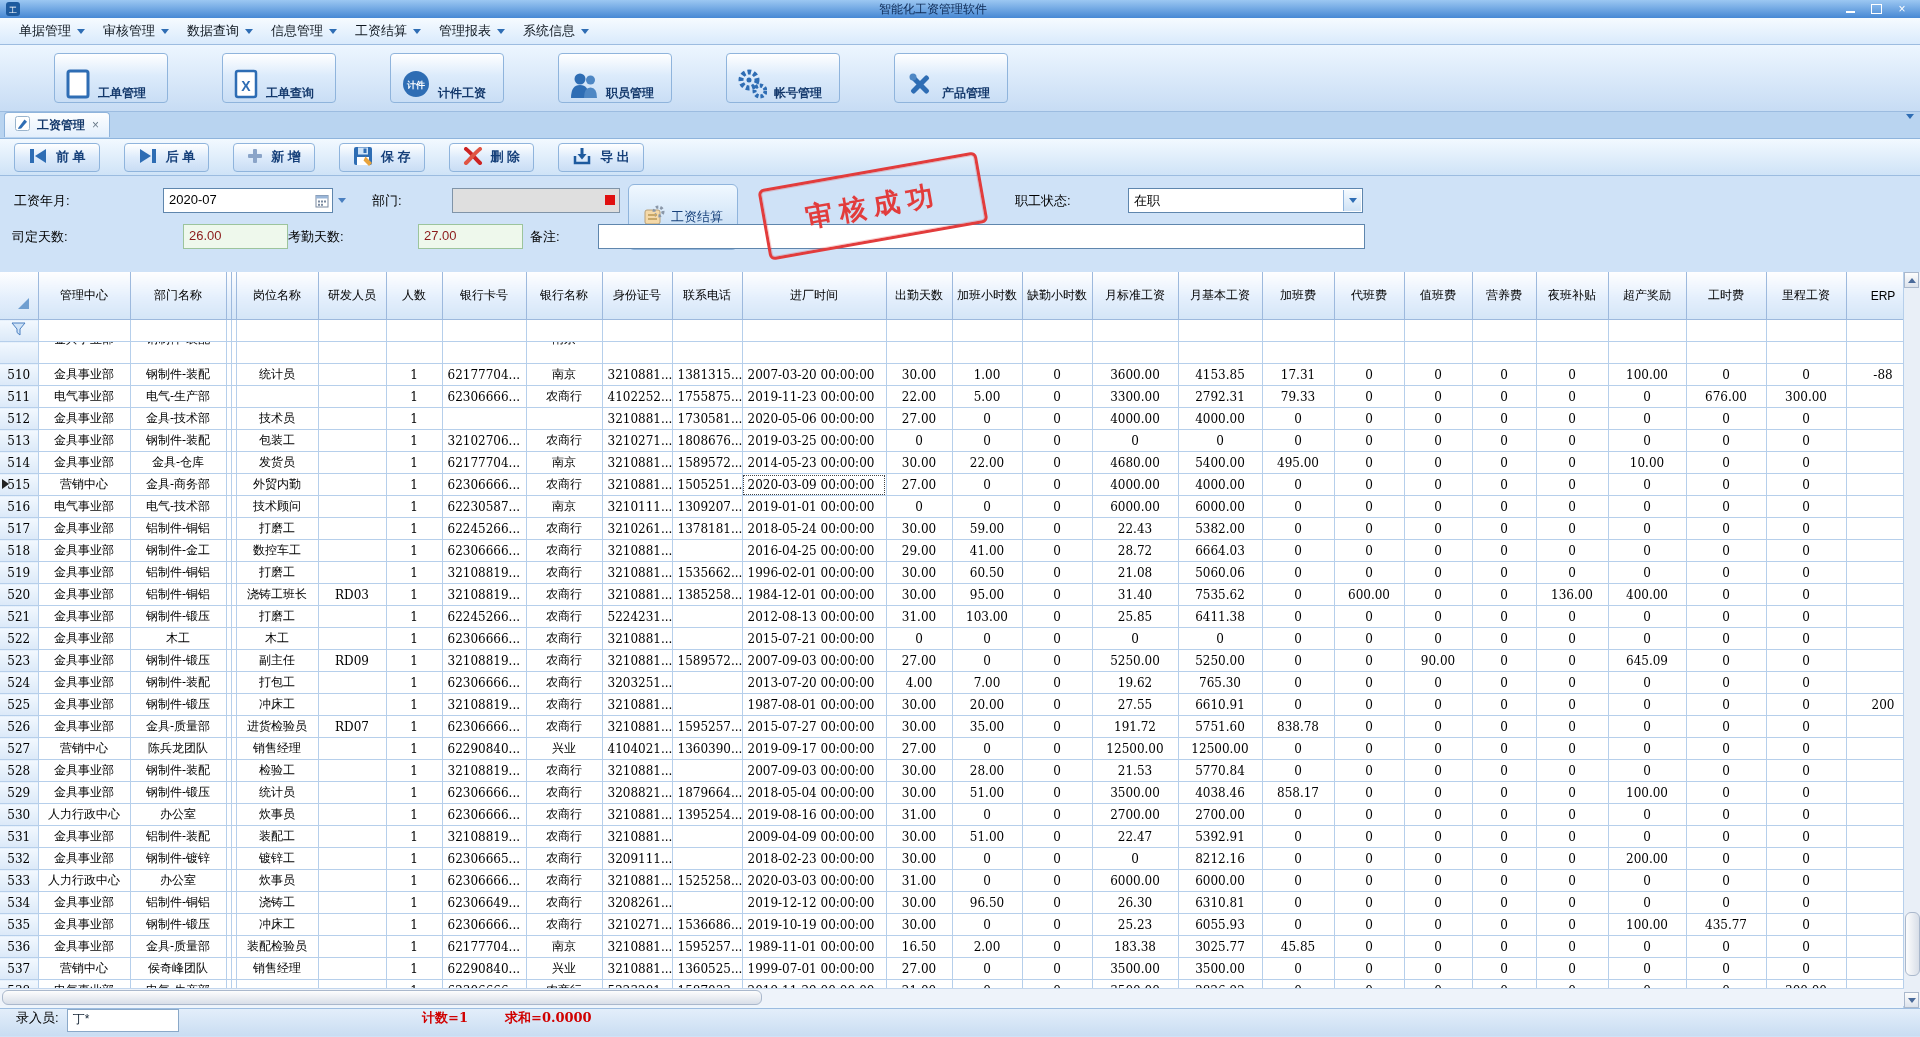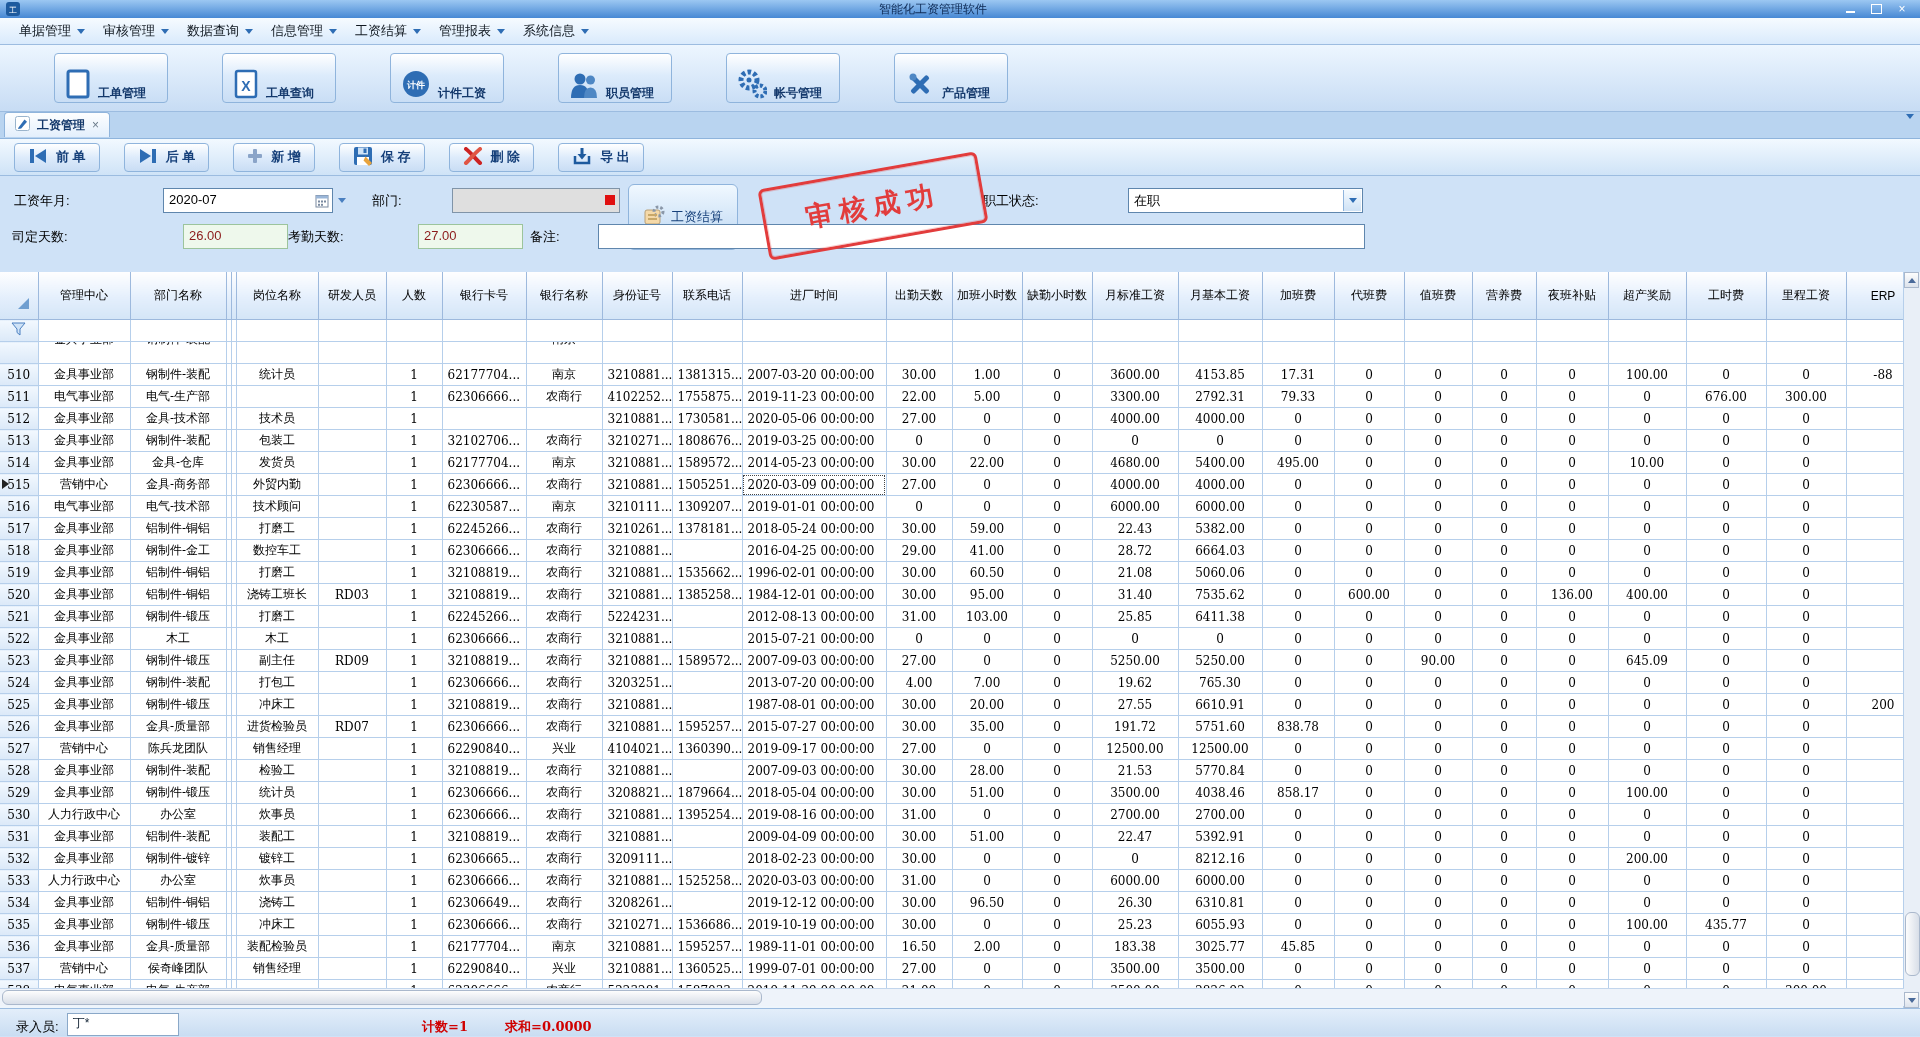--- a/index.html
+++ b/index.html
@@ -81,21 +81,21 @@
     border:1px solid #aab8cc;box-sizing:border-box;display:flex;align-items:center;justify-content:center;}
   .tri-up{width:0;height:0;border-left:4px solid transparent;border-right:4px solid transparent;border-bottom:5px solid #4a6a9a;}
   .tri-dn{width:0;height:0;border-left:4px solid transparent;border-right:4px solid transparent;border-top:5px solid #4a6a9a;}
   .vs-thumb{position:absolute;left:1px;top:640px;width:13px;height:62px;background:linear-gradient(90deg,#fdfdfd,#d8dee8);
     border:1px solid #aab8cc;border-radius:6px;}
   .hscroll{position:absolute;left:0;top:988px;width:1904px;height:17px;background:#eef3fa;border-top:1px solid #c2d5ec;}
   .hs-thumb{position:absolute;left:2px;top:1px;width:758px;height:13px;background:linear-gradient(#fdfdfd,#d8dee8);
     border:1px solid #aab8cc;border-radius:6px;}
   
   .statusbar{position:absolute;top:1008px;left:0;width:1920px;height:28px;box-sizing:border-box;
-    background:linear-gradient(#e3eefa,#c9ddf2);border-top:1px solid #9cbce0;display:flex;align-items:flex-end;
+    background:linear-gradient(#e3eefa,#c9ddf2);border-top:1px solid #9cbce0;display:flex;align-items:flex-start;
     font-size:13px;color:#000;padding-left:16px;gap:8px;}
   .entry-input{width:100px;height:19px;background:#fff;border:1px solid #8aa8c8;font-size:12px;padding:1px 5px;color:#123;}
   .status-red{position:absolute;color:#d00000;font-weight:bold;font-size:13px;font-family:"DejaVu Serif","Liberation Serif",serif;}
 </style>
 </head>
 <body>
 
 <div class="titlebar">
   <span class="app-icon">
     <svg width="14" height="14">
@@ -295,21 +295,21 @@
           <circle cx="15.5" cy="6.5" r="4.5" fill="none" stroke="#8a97a8" stroke-width="3" stroke-dasharray="2.5 2"></circle>
           <rect x="5" y="9" width="9" height="2" fill="#c8a86a"></rect>
           <rect x="5" y="13" width="9" height="2" fill="#c8a86a"></rect>
         </svg>
     </span>
     <span>工资结算</span>
   </div>
 
   <div class="stamp">审核成功</div>
 
-  <span class="f-label" style="left:983px;top:16px">职工状态:</span>
+  <span class="f-label" style="left:1015px;top:16px">职工状态:</span>
   <div class="inputbox" style="left:1128px;top:12px;width:235px;padding-right:20px">
     <span>在职</span>
     <span class="combo-arrow-btn">
         <span class="caret-down" style="border-top-color:#2e6db4"></span>
       </span>
   </div>
 
   <span class="f-label" style="left:12px;top:52px">司定天数:</span>
   <div class="inputbox green-field" style="left:163px;top:48px;width:105px">
     <span>26.00</span>

